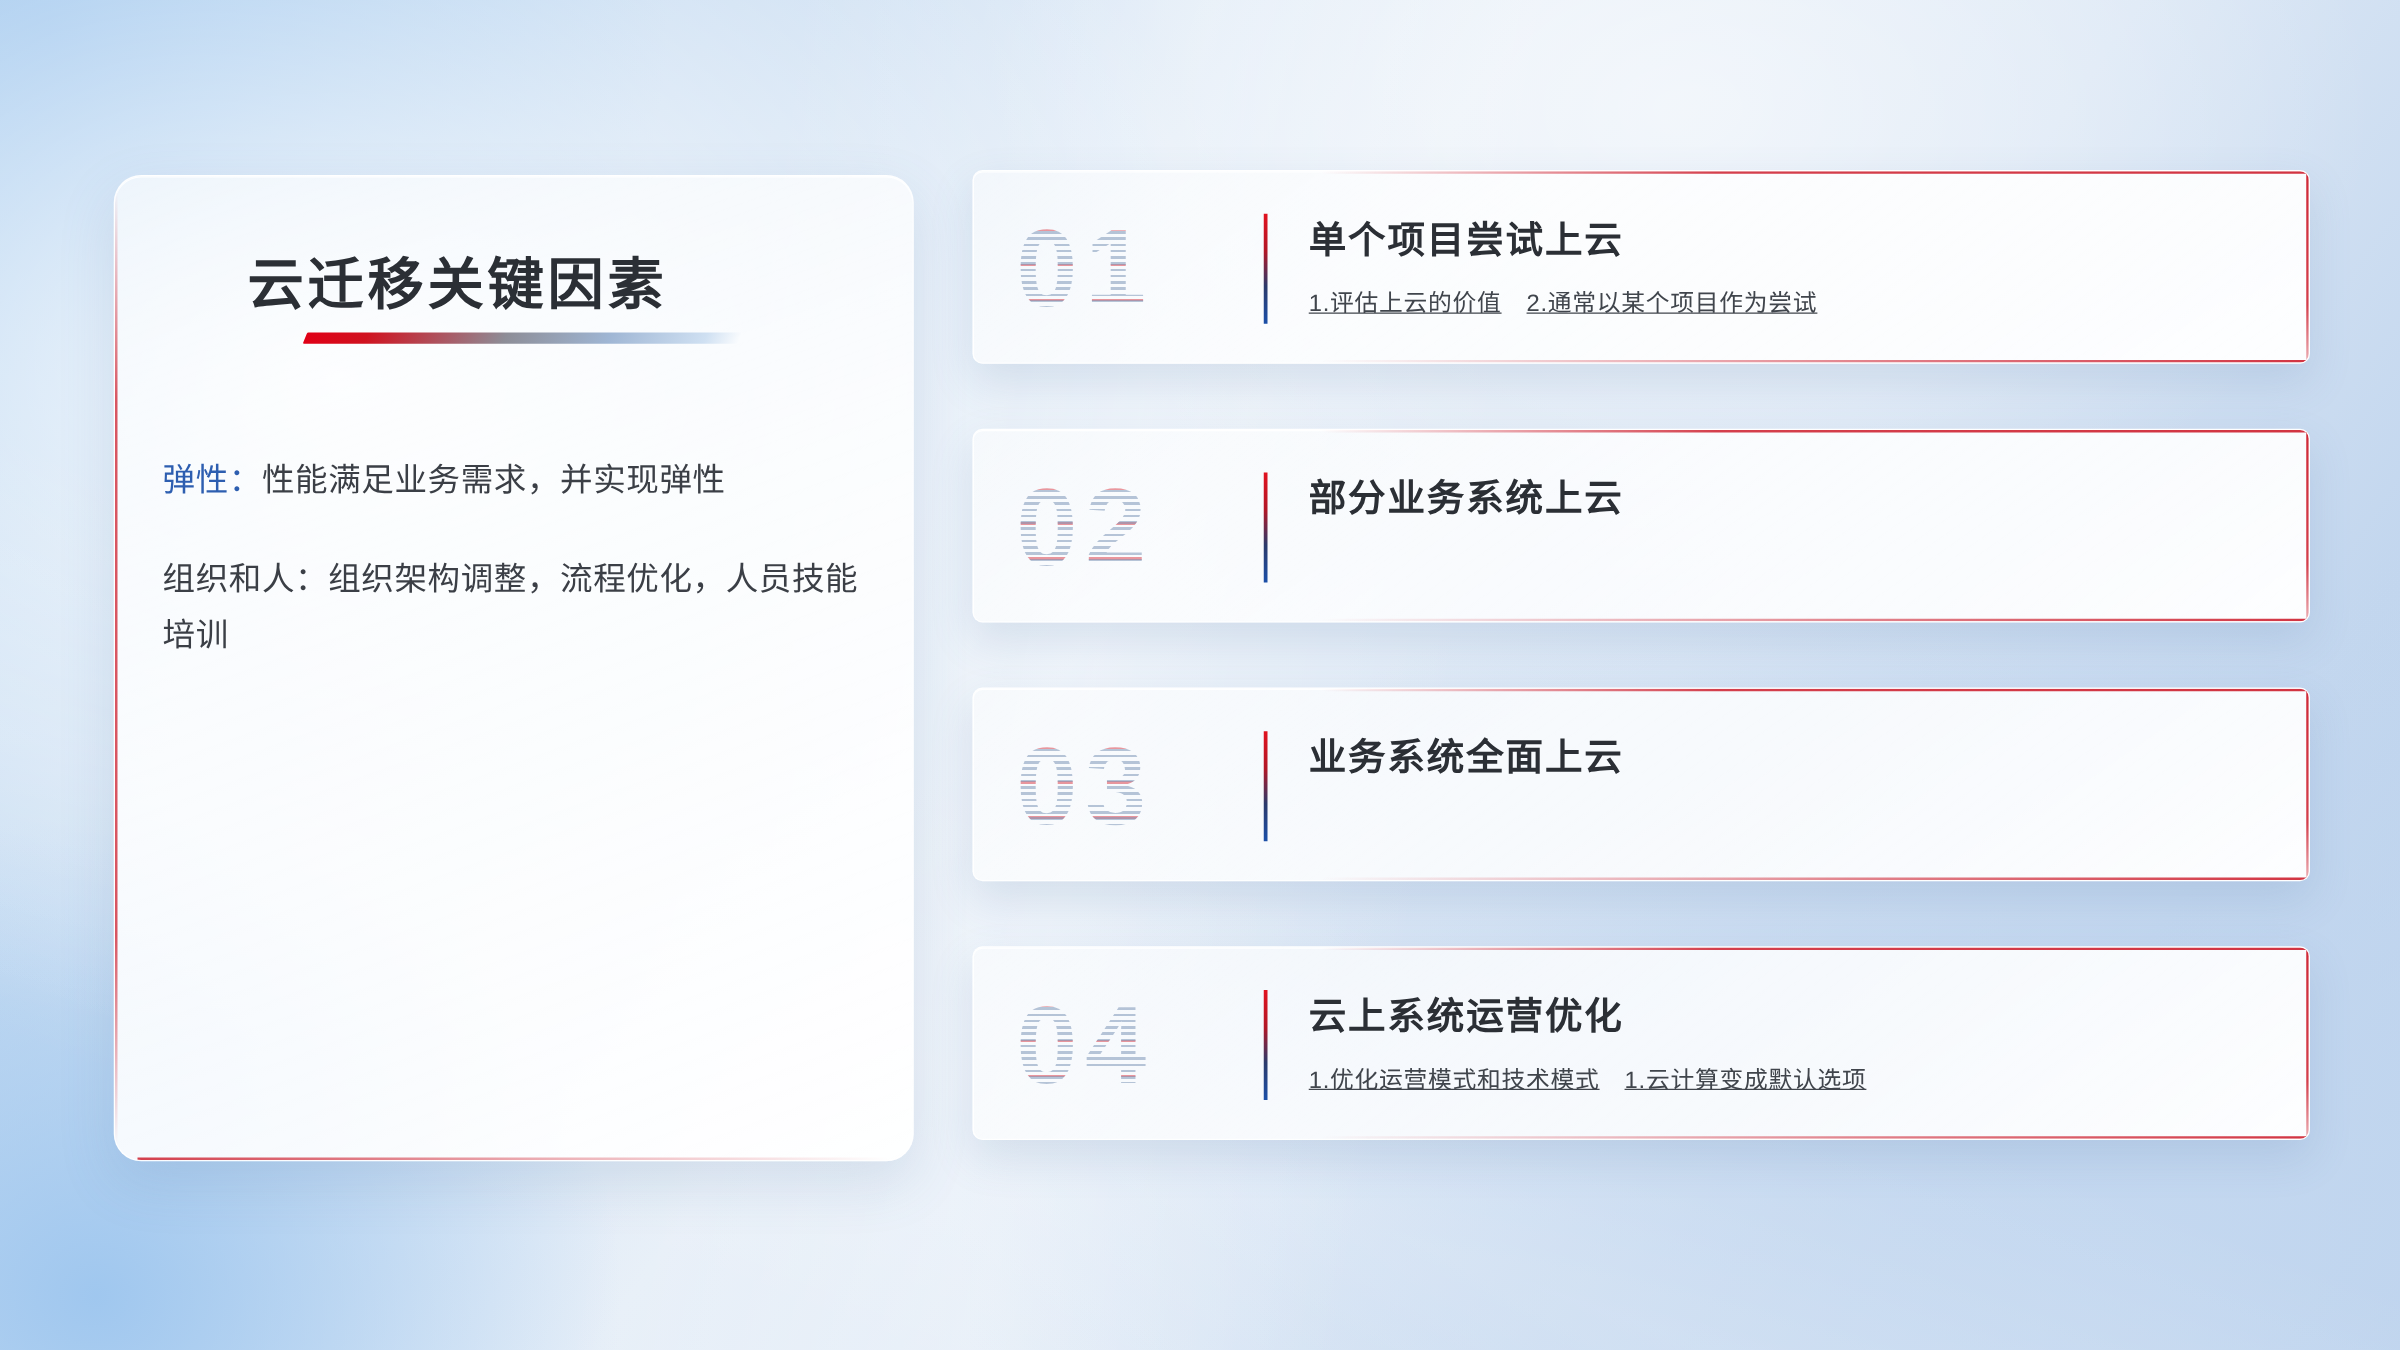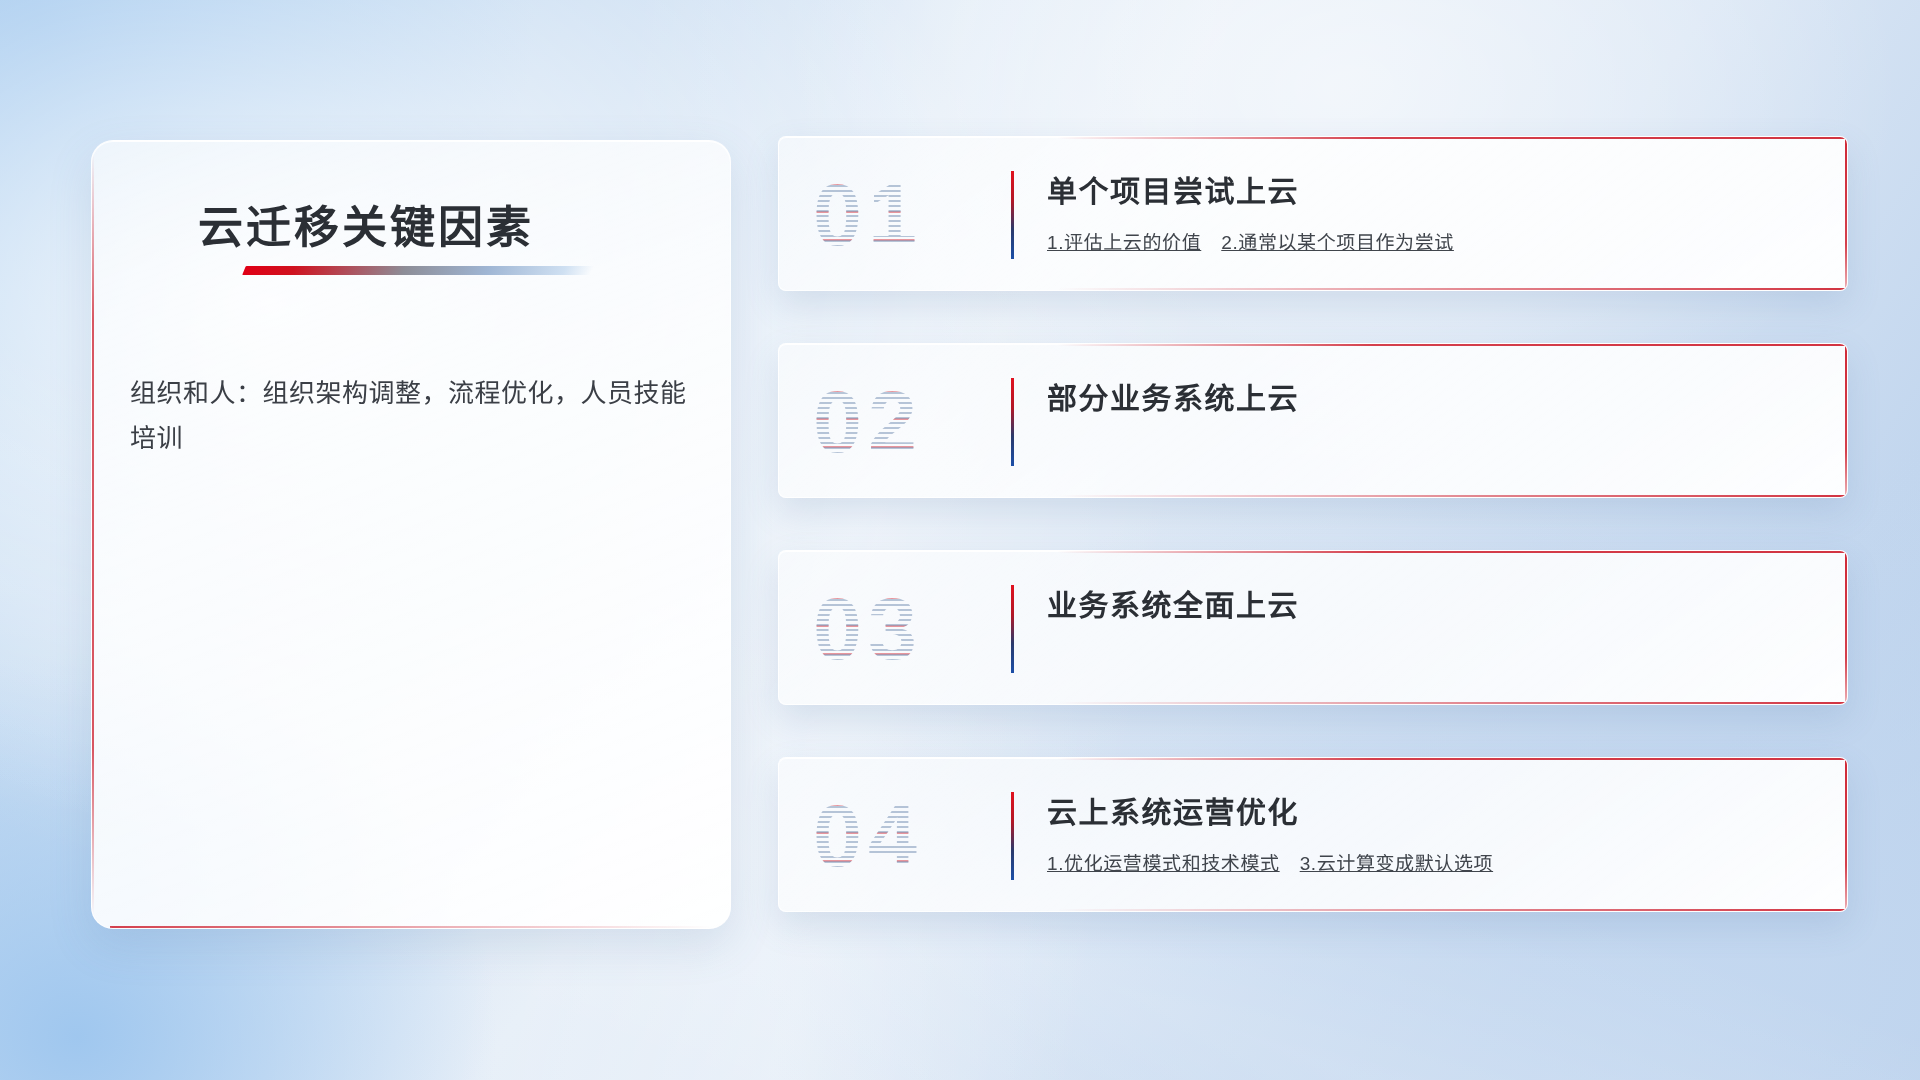--- a/index.html
+++ b/index.html
@@ -146,20 +146,23 @@
 
 <div class="stage">
 
   <section class="panel">
     <div class="panel-edge-b"></div>
 
     <h1 class="panel-title">云迁移关键因素</h1>
     <div class="title-rule"></div>
 
     <div class="factor-list">
+      <div class="factor">
+        <span class="k">弹性：</span><span>性能满足业务需求，并实现弹性</span>
+      </div>
       <div class="factor wrap">
         <span class="k plain">组织和人：</span><span>组织架构调整，流程优化，人员技能培训</span>
       </div>
     </div>
   </section>
 
   <section class="cards">
 
     <article class="card">
       <div class="card-accent-top"></div>
@@ -193,17 +196,17 @@
     </article>
 
     <article class="card">
       <div class="card-accent-top"></div>
       <div class="card-accent-right"></div>
       <div class="card-accent-bottom"></div>
       <div class="card-num-red">04</div>
       <div class="card-num">04</div>
       <div class="card-bar"></div>
       <h2 class="card-title">云上系统运营优化</h2>
-      <p class="card-sub"><span>1.优化运营模式和技术模式</span><span class="gap"></span><span>3.云计算变成默认选项</span></p>
+      <p class="card-sub"><span>1.优化运营模式和技术模式</span><span class="gap"></span><span>1.云计算变成默认选项</span></p>
     </article>
 
   </section>
 </div>
 
 </body></html>

